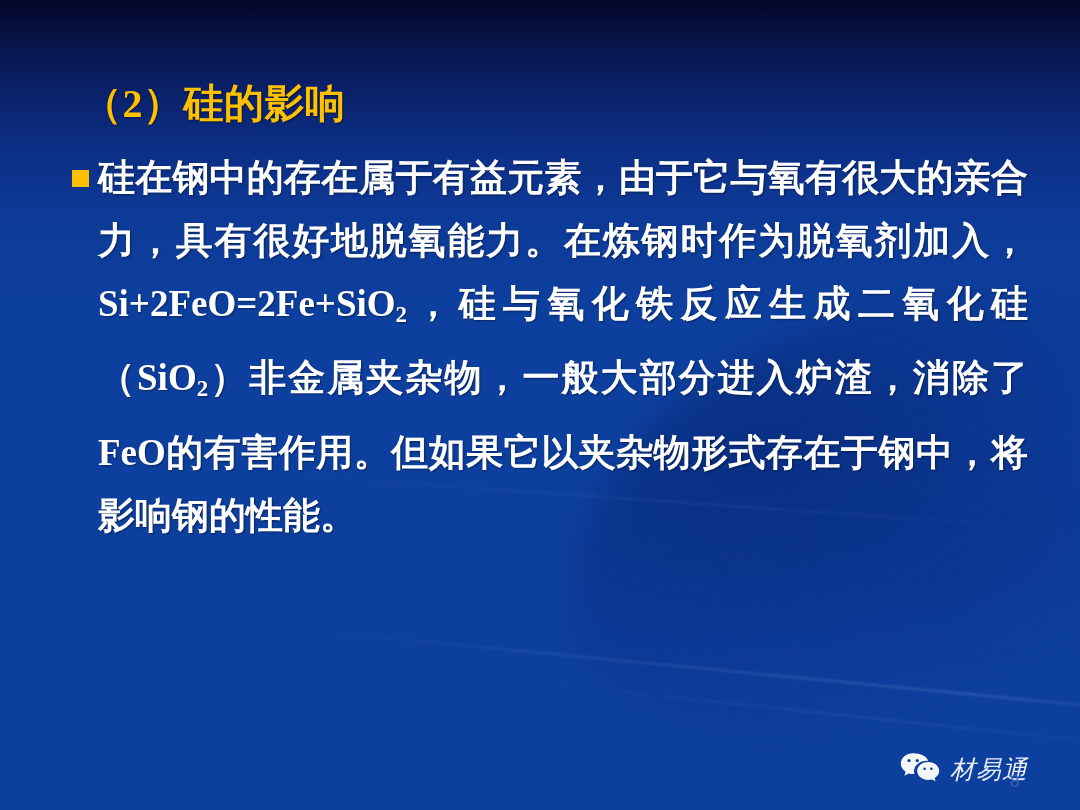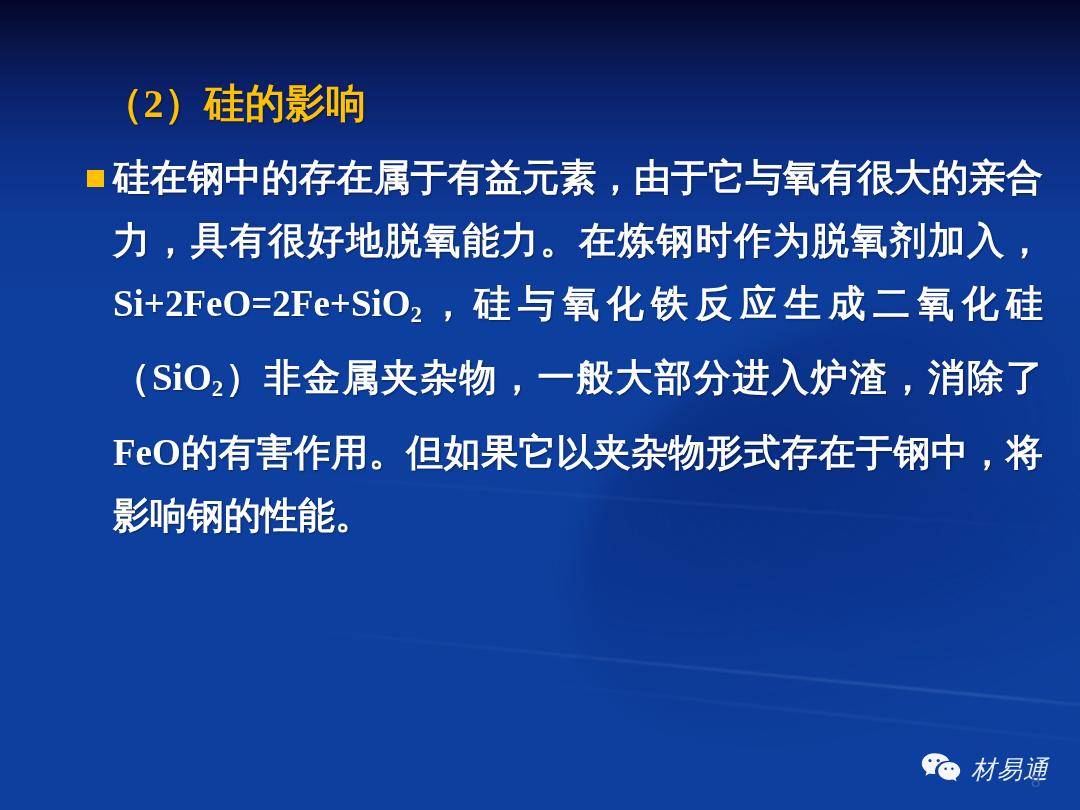--- a/index.html
+++ b/index.html
@@ -95,37 +95,36 @@
         rgba(150,185,240,0.10) 55%,
         rgba(255,255,255,0.0) 100%);
     transform: rotate(4deg);
     filter: blur(1.2px);
   }
 
   
   .content {
     position: absolute;
     inset: 0;
-    margin-left: 21px;
   }
   .slide-title {
     position: absolute;
     left: 82px;
     top: 76px;
     color: #ffc000;
     font-size: 40px;
     font-weight: bold;
     letter-spacing: 0.5px;
     white-space: nowrap;
     text-shadow: 1px 1px 2px rgba(0,0,0,0.45);
   }
 
   .body-block {
     position: absolute;
-    left: 62px;
+    left: 68px;
     top: 146px;
     width: 960px;
   }
   .para {
     position: relative;
     color: #ffffff;
     font-size: 37px;
     line-height: 63px;
     font-weight: bold;
     text-align: justify;

